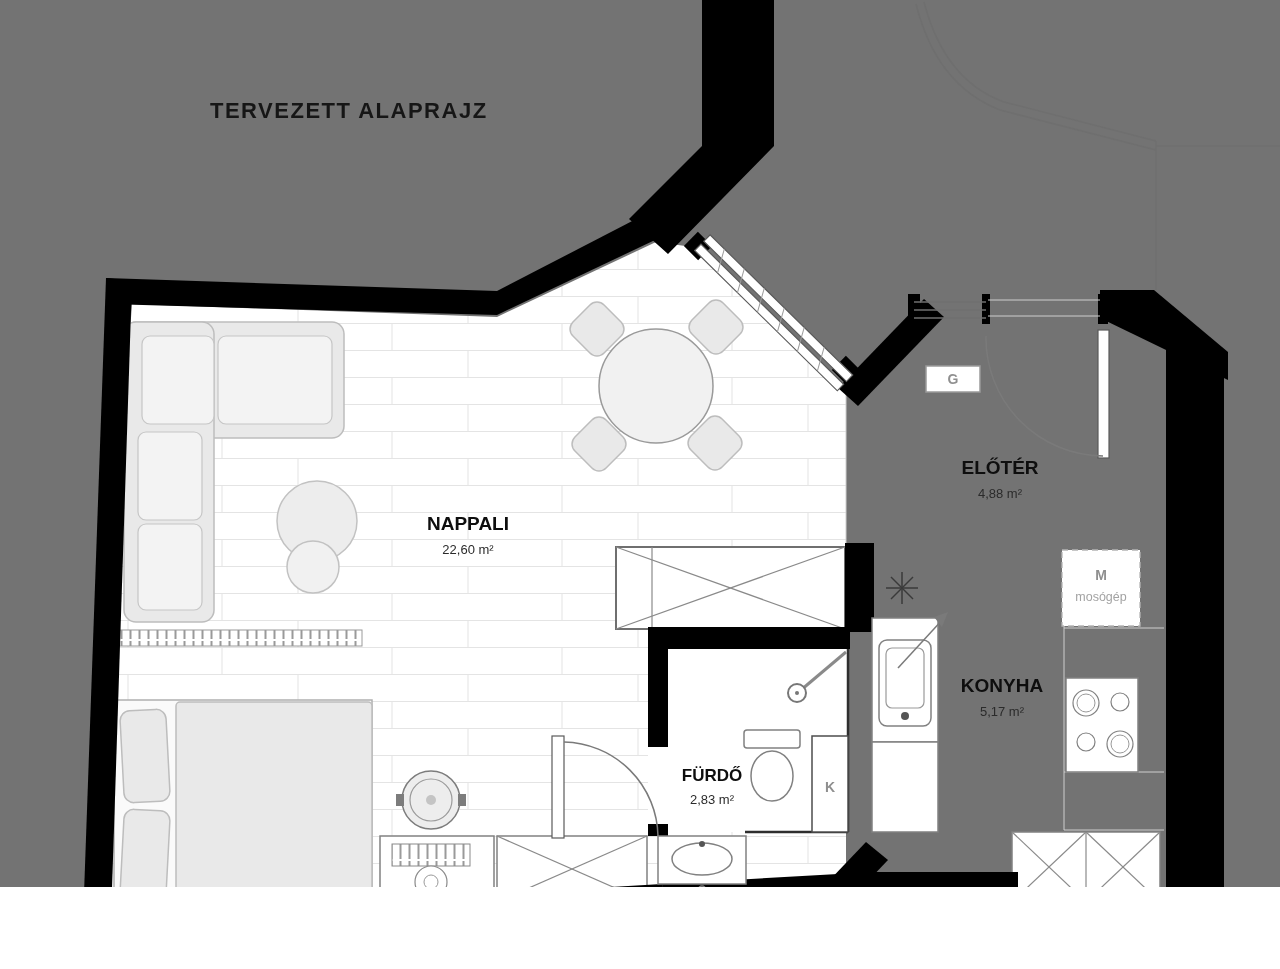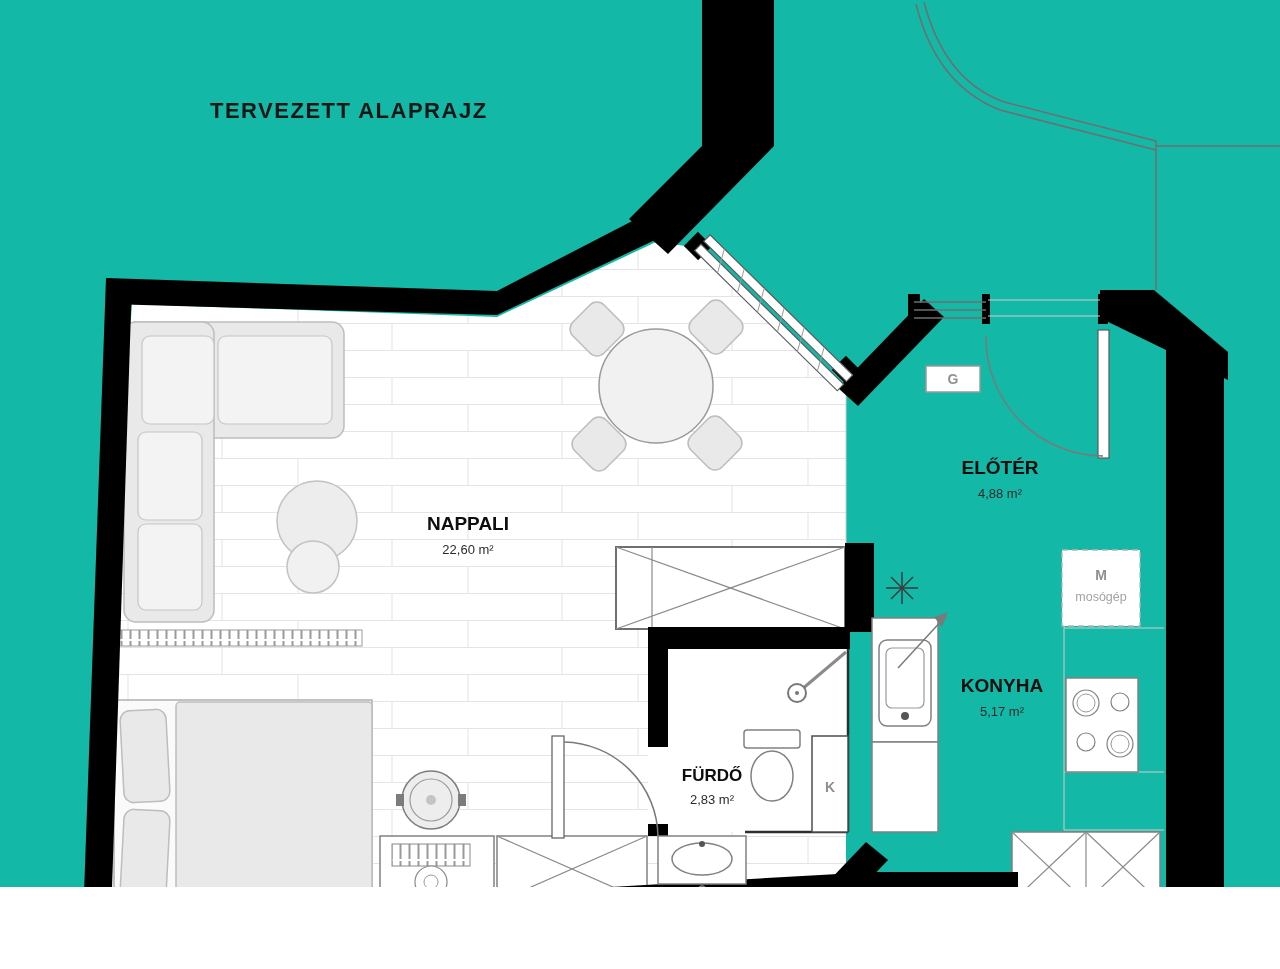--- a/index.html
+++ b/index.html
@@ -1,16 +1,16 @@
 <!DOCTYPE html>
 <html><head>
 <meta charset="utf-8">
 <style>
   html,body{margin:0;padding:0;background:#ffffff;}
-  .stage{position:relative;width:1280px;height:887px;background:#14b8a6;margin:0 auto;overflow:hidden;
+  .stage{position:relative;width:1280px;height:887px;background:#737373;margin:0 auto;overflow:hidden;
          font-family:"Liberation Sans", sans-serif;}
   svg{position:absolute;left:0;top:0;}
   text{font-family:"Liberation Sans", sans-serif;fill:#111;}
   .title-text{font-size:22px;font-weight:bold;letter-spacing:1.5px;fill:#161616;}
   .room-name{font-size:19px;font-weight:bold;text-anchor:middle;fill:#0e0e0e;}
   .room-name.small{font-size:17px;}
   .room-area{font-size:13px;text-anchor:middle;fill:#2b2b2b;}
   .marker-text{font-size:14px;font-weight:bold;text-anchor:middle;fill:#8f8f8f;}
   .marker-sub{font-size:12.5px;text-anchor:middle;fill:#a3a3a3;}
   .wall{fill:#000000;stroke:none;}

